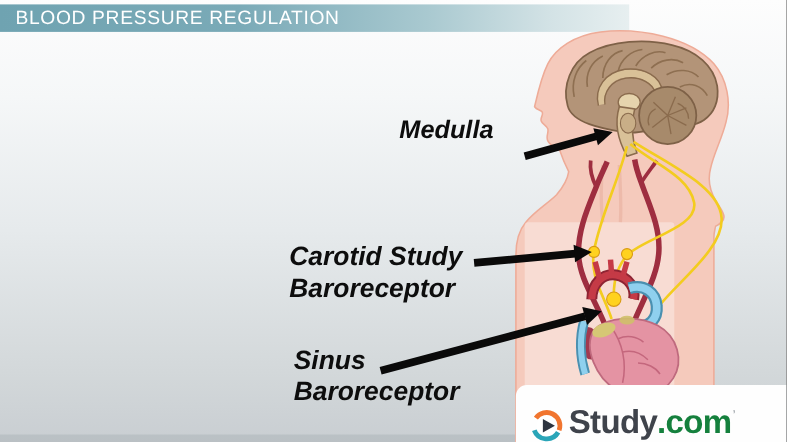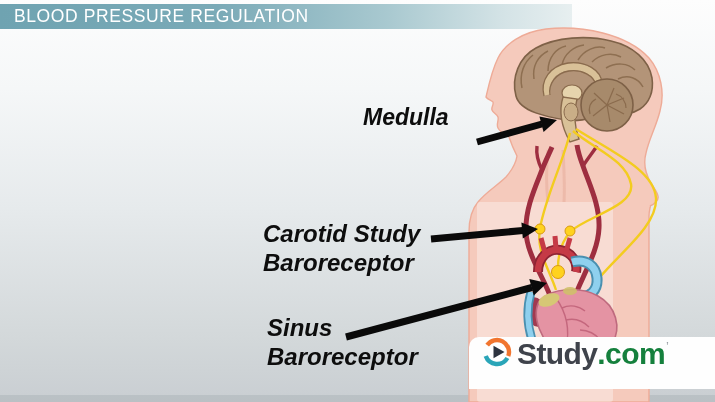--- a/index.html
+++ b/index.html
@@ -27,23 +27,23 @@
   .callout-medulla{left:363px;top:104px;font-size:23px;}
   .callout-carotid{left:263px;top:219px;font-size:24px;line-height:29px;}
   .callout-aorta{left:267px;top:313px;font-size:24px;line-height:29px;}
   
   .bottom-strip{
     position:absolute;left:0;bottom:0;width:715px;height:7px;z-index:1;
     background:rgba(158,166,172,0.35);
   }
   
   .brand-badge{
-    position:absolute;right:0;bottom:13px;width:246px;height:52px;z-index:5;
+    position:absolute;right:0;bottom:0;width:246px;height:52px;z-index:5;
     background:#fefefe;border-top-left-radius:10px;
-    display:flex;align-items:flex-start;padding-left:13px;box-sizing:border-box;
+    display:flex;align-items:flex-end;padding-left:13px;box-sizing:border-box;
   }
   .brand-badge svg{flex:0 0 auto;}
   .brand-text{display:flex;align-items:baseline;margin-left:5px;}
   .logo-study{font-size:30px;font-weight:700;letter-spacing:-0.6px;color:#3f434b;}
   .logo-com{font-size:30px;font-weight:700;letter-spacing:-0.6px;color:#15803d;}
   .logo-mark{font-size:13px;color:#9aa0a6;margin-left:1px;align-self:flex-start;line-height:20px;}
 </style>
 </head>
 <body>
 

